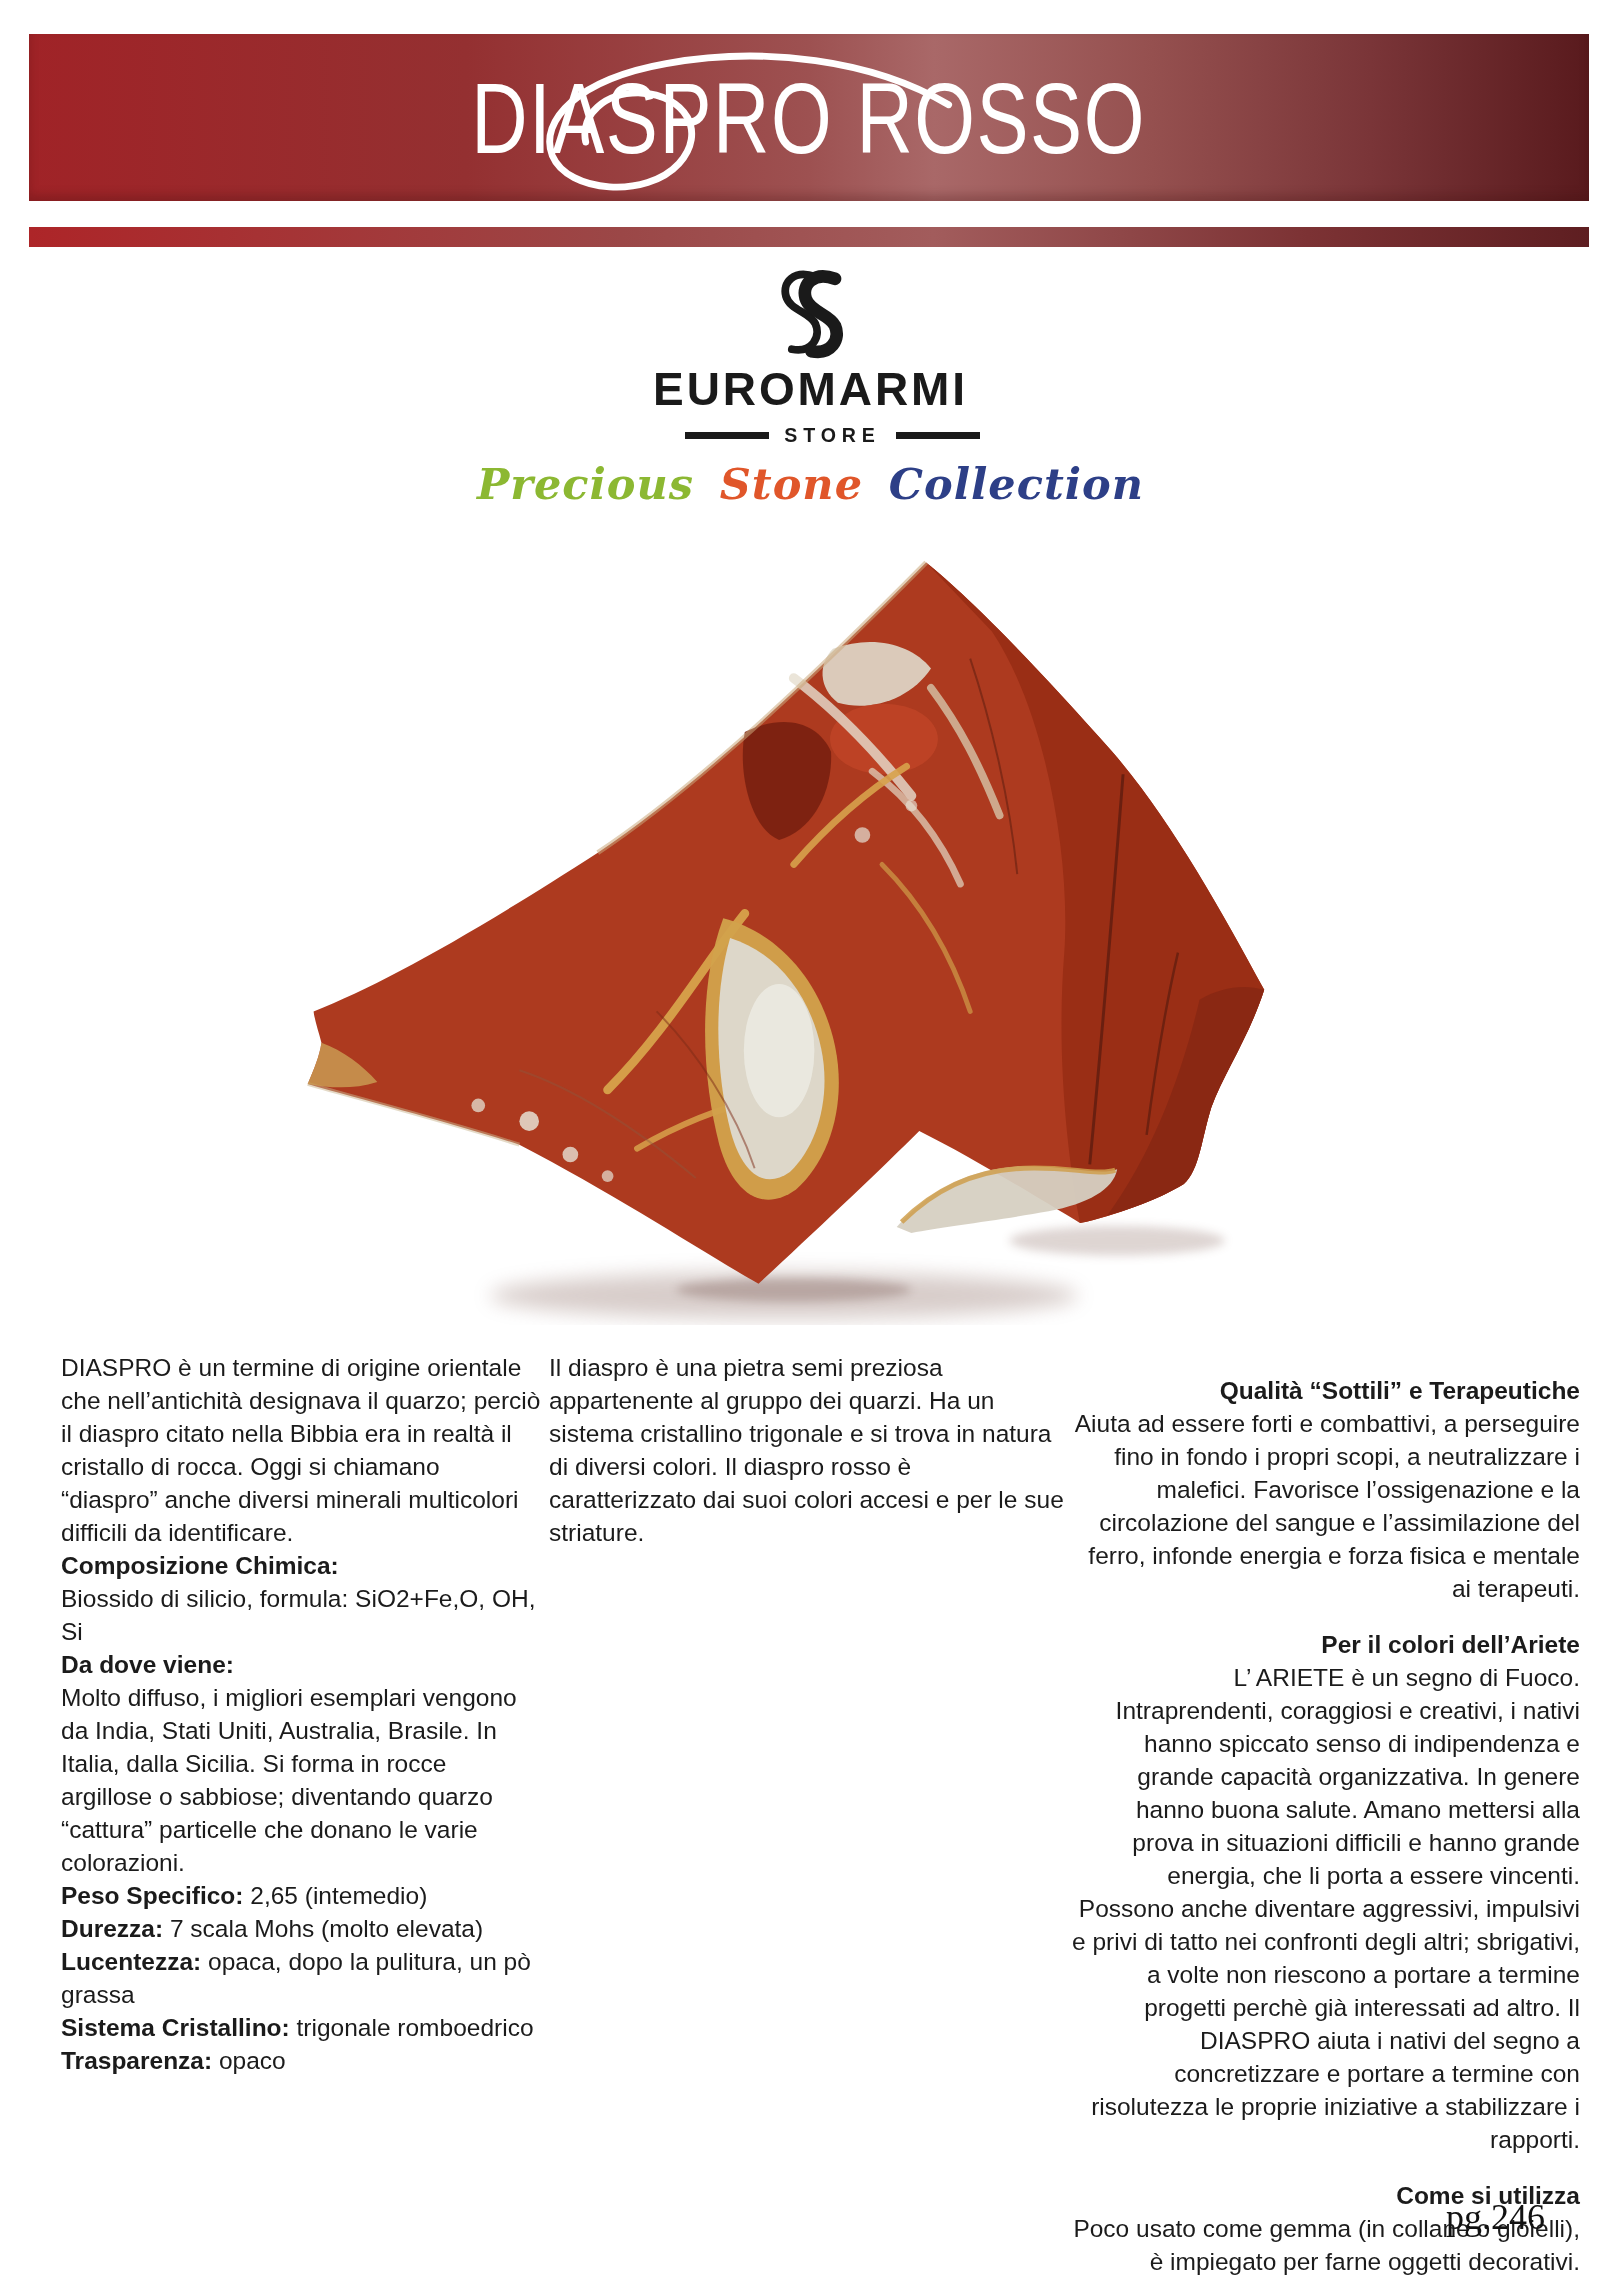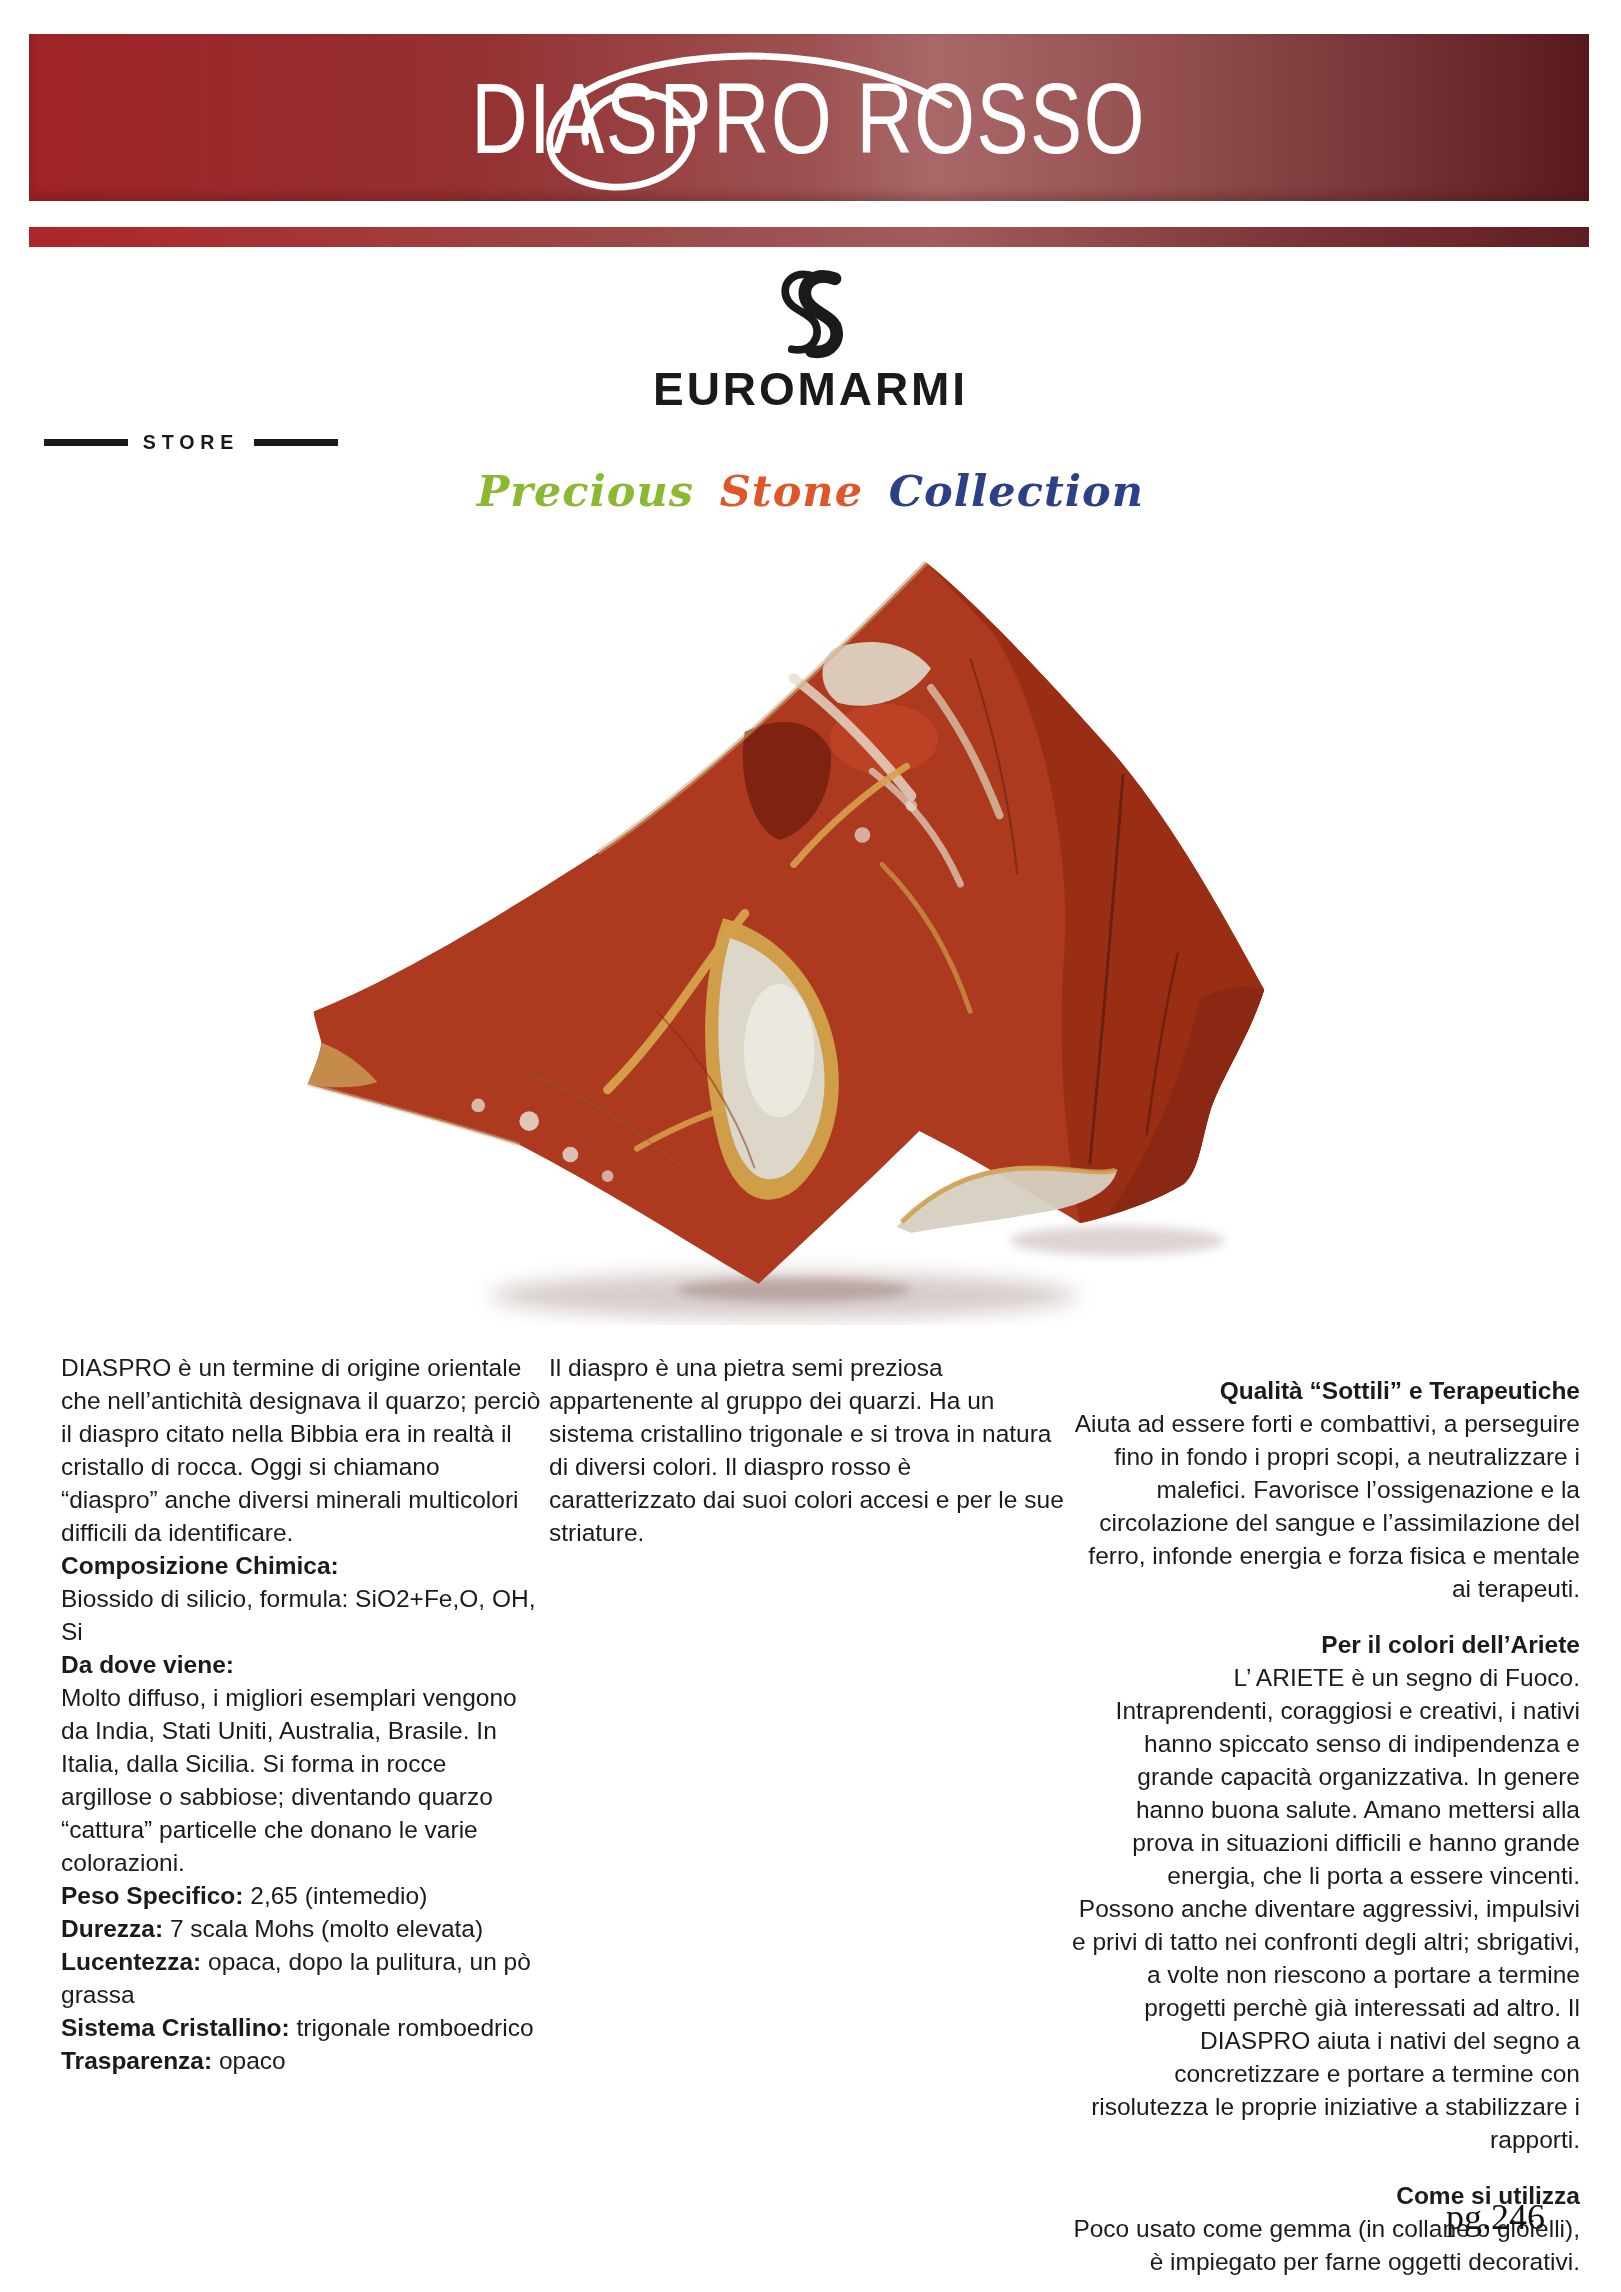--- a/index.html
+++ b/index.html
@@ -21,21 +21,21 @@
   .flourish{position:absolute;left:490px;top:0;width:461px;height:167px;pointer-events:none;}
   
   .divider{
     position:absolute;left:29px;top:227px;width:1560px;height:19.6px;
     background:linear-gradient(90deg,#ad2528 0%,#9b4747 38%,#a25c5c 58%,#7c3234 82%,#5e1e21 100%);
   }
   
   .brand{position:absolute;left:0;top:267px;width:100%;text-align:center;}
   .s-mark{display:block;margin:0 auto;width:69px;height:94px;}
   .brand-name{font-size:46px;font-weight:bold;letter-spacing:2.9px;color:#1a1a1a;line-height:1.05;margin-top:3.9px;}
-  .store-row{display:flex;align-items:center;justify-content:flex-start;gap:14.7px;margin-top:18px;padding-left:44px;}
+  .store-row{display:flex;align-items:center;justify-content:center;gap:14.7px;margin-top:11px;padding-left:44px;}
   .store-bar{width:84px;height:6.9px;background:#1a1a1a;}
   .store-label{font-size:19.6px;font-weight:bold;letter-spacing:5.9px;color:#1a1a1a;}
   .collection{
     margin-top:13.7px;font-family:"DejaVu Serif", serif;font-style:italic;font-weight:bold;
     font-size:43px;line-height:1.1;letter-spacing:1px;word-spacing:9.8px;white-space:nowrap;
   }
   
   .stone-wrap{position:absolute;left:284px;top:541px;width:1000px;height:784px;}
   
   .col{position:absolute;top:1351px;font-size:24.5px;line-height:33px;color:#1b1b1b;}

